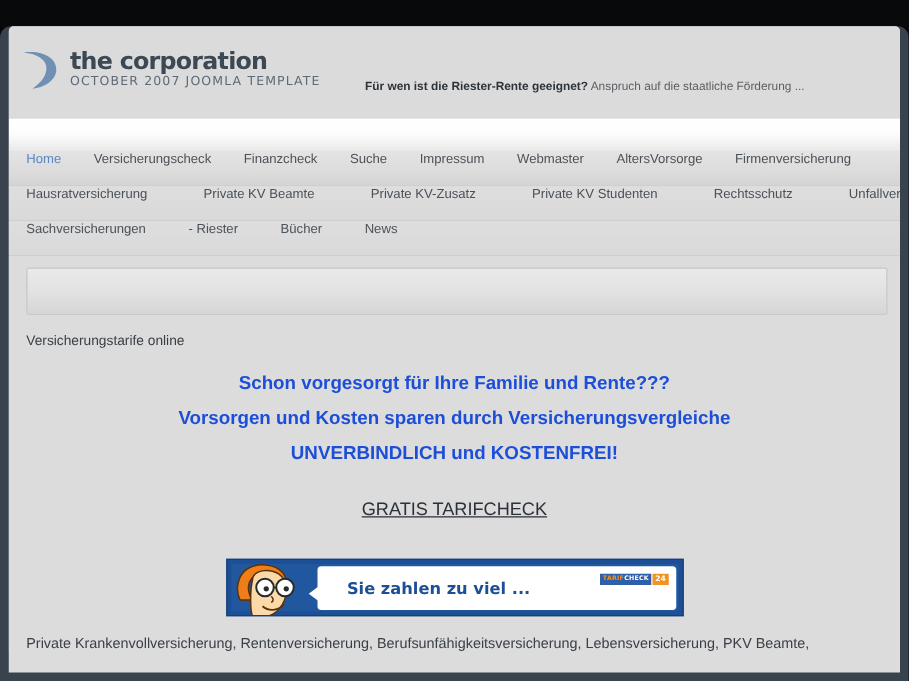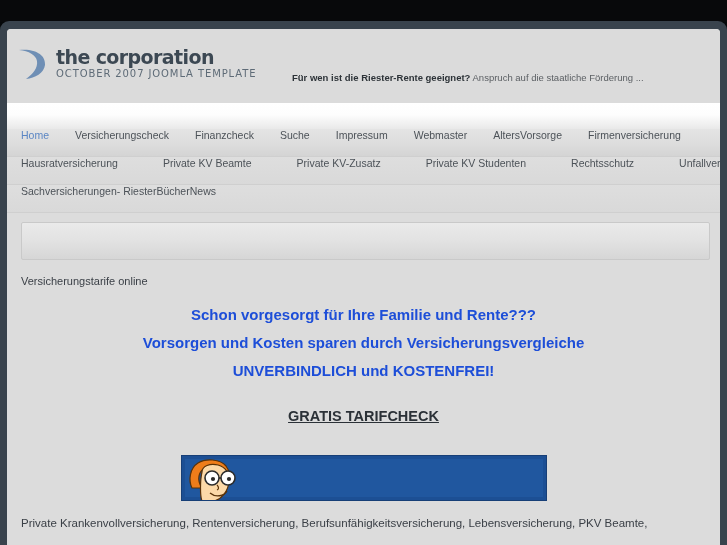--- a/index.html
+++ b/index.html
@@ -29,21 +29,21 @@
 
   
   .window-frame {
     position: absolute;
     left: 0; top: 21px;
     width: 727px;
     height: 524px;
     background: #39434d;
     border-top-left-radius: 9px;
     border-top-right-radius: 9px;
-    padding: 8px 7px;
+    padding: 0 7px;
   }
 
   
   .page-inner {
     position: relative;
     width: 713px;
     height: 517px;
     background: #dcdcdc;
     border-top-left-radius: 4px;
     border-top-right-radius: 4px;
@@ -181,21 +181,21 @@
     line-height: 1;
     margin-bottom: 13px;
     white-space: nowrap;
   }
 
   .cta-wrap {
     text-align: center;
     margin-top: 29px;
   }
   .cta-link {
-    font-weight: bold;
+    font-weight: normal;
     font-size: 14.5px;
     color: #2b3137;
     text-decoration: underline;
     cursor: pointer;
   }
 
   
   .banner-wrap {
     margin-top: 30px;
     display: flex;
@@ -340,21 +340,21 @@
 
         <div class="nav-row row2" style="gap:45px;">
           <span class="nav-item">Hausratversicherung</span>
           <span class="nav-item">Private KV Beamte</span>
           <span class="nav-item">Private KV-Zusatz</span>
           <span class="nav-item">Private KV Studenten</span>
           <span class="nav-item">Rechtsschutz</span>
           <span class="nav-item">Unfallversicherung</span>
         </div>
 
-        <div class="nav-row row3" style="">
+        <div class="nav-row row3" style="gap:34px;">
           <span class="nav-item">Sachversicherungen</span>
           <span class="nav-item">- Riester</span>
           <span class="nav-item">Bücher</span>
           <span class="nav-item">News</span>
         </div>
       </div>
 
       <div class="content">
 
         <div class="module-box"></div>
@@ -386,20 +386,28 @@
                 <circle cx="42" cy="20" r="7" fill="#ffffff" stroke="#2b2b2b" stroke-width="1.6"></circle>
                 <line x1="33" y1="20" x2="35" y2="20" stroke="#2b2b2b" stroke-width="1.6"></line>
                 <circle cx="27" cy="21" r="2.1" fill="#2b2b2b"></circle>
                 <circle cx="43" cy="21" r="2.1" fill="#2b2b2b"></circle>
 
                 <path d="M31 27 C33 29, 33 31, 31 32" fill="none" stroke="#5a3208" stroke-width="1.2"></path>
                 <path d="M24 35 C30 40, 38 38, 41 33" fill="none" stroke="#5a3208" stroke-width="1.4"></path>
               </svg>
             </div>
 
+            <div class="speech">
+              <span class="speech-text">Sie zahlen zu viel ...</span>
+
+              <div class="tc-logo">
+                <span class="tc-logo-main"><span class="hl">TARIF</span><span>CHECK</span></span>
+                <span class="tc-logo-num">24</span>
+              </div>
+            </div>
           </div>
         </div>
 
         <div class="footer-text">Private Krankenvollversicherung, Rentenversicherung, Berufsunfähigkeitsversicherung, Lebensversicherung, PKV Beamte,</div>
       </div>
 
     </div>
   </div>
 </div>
 

